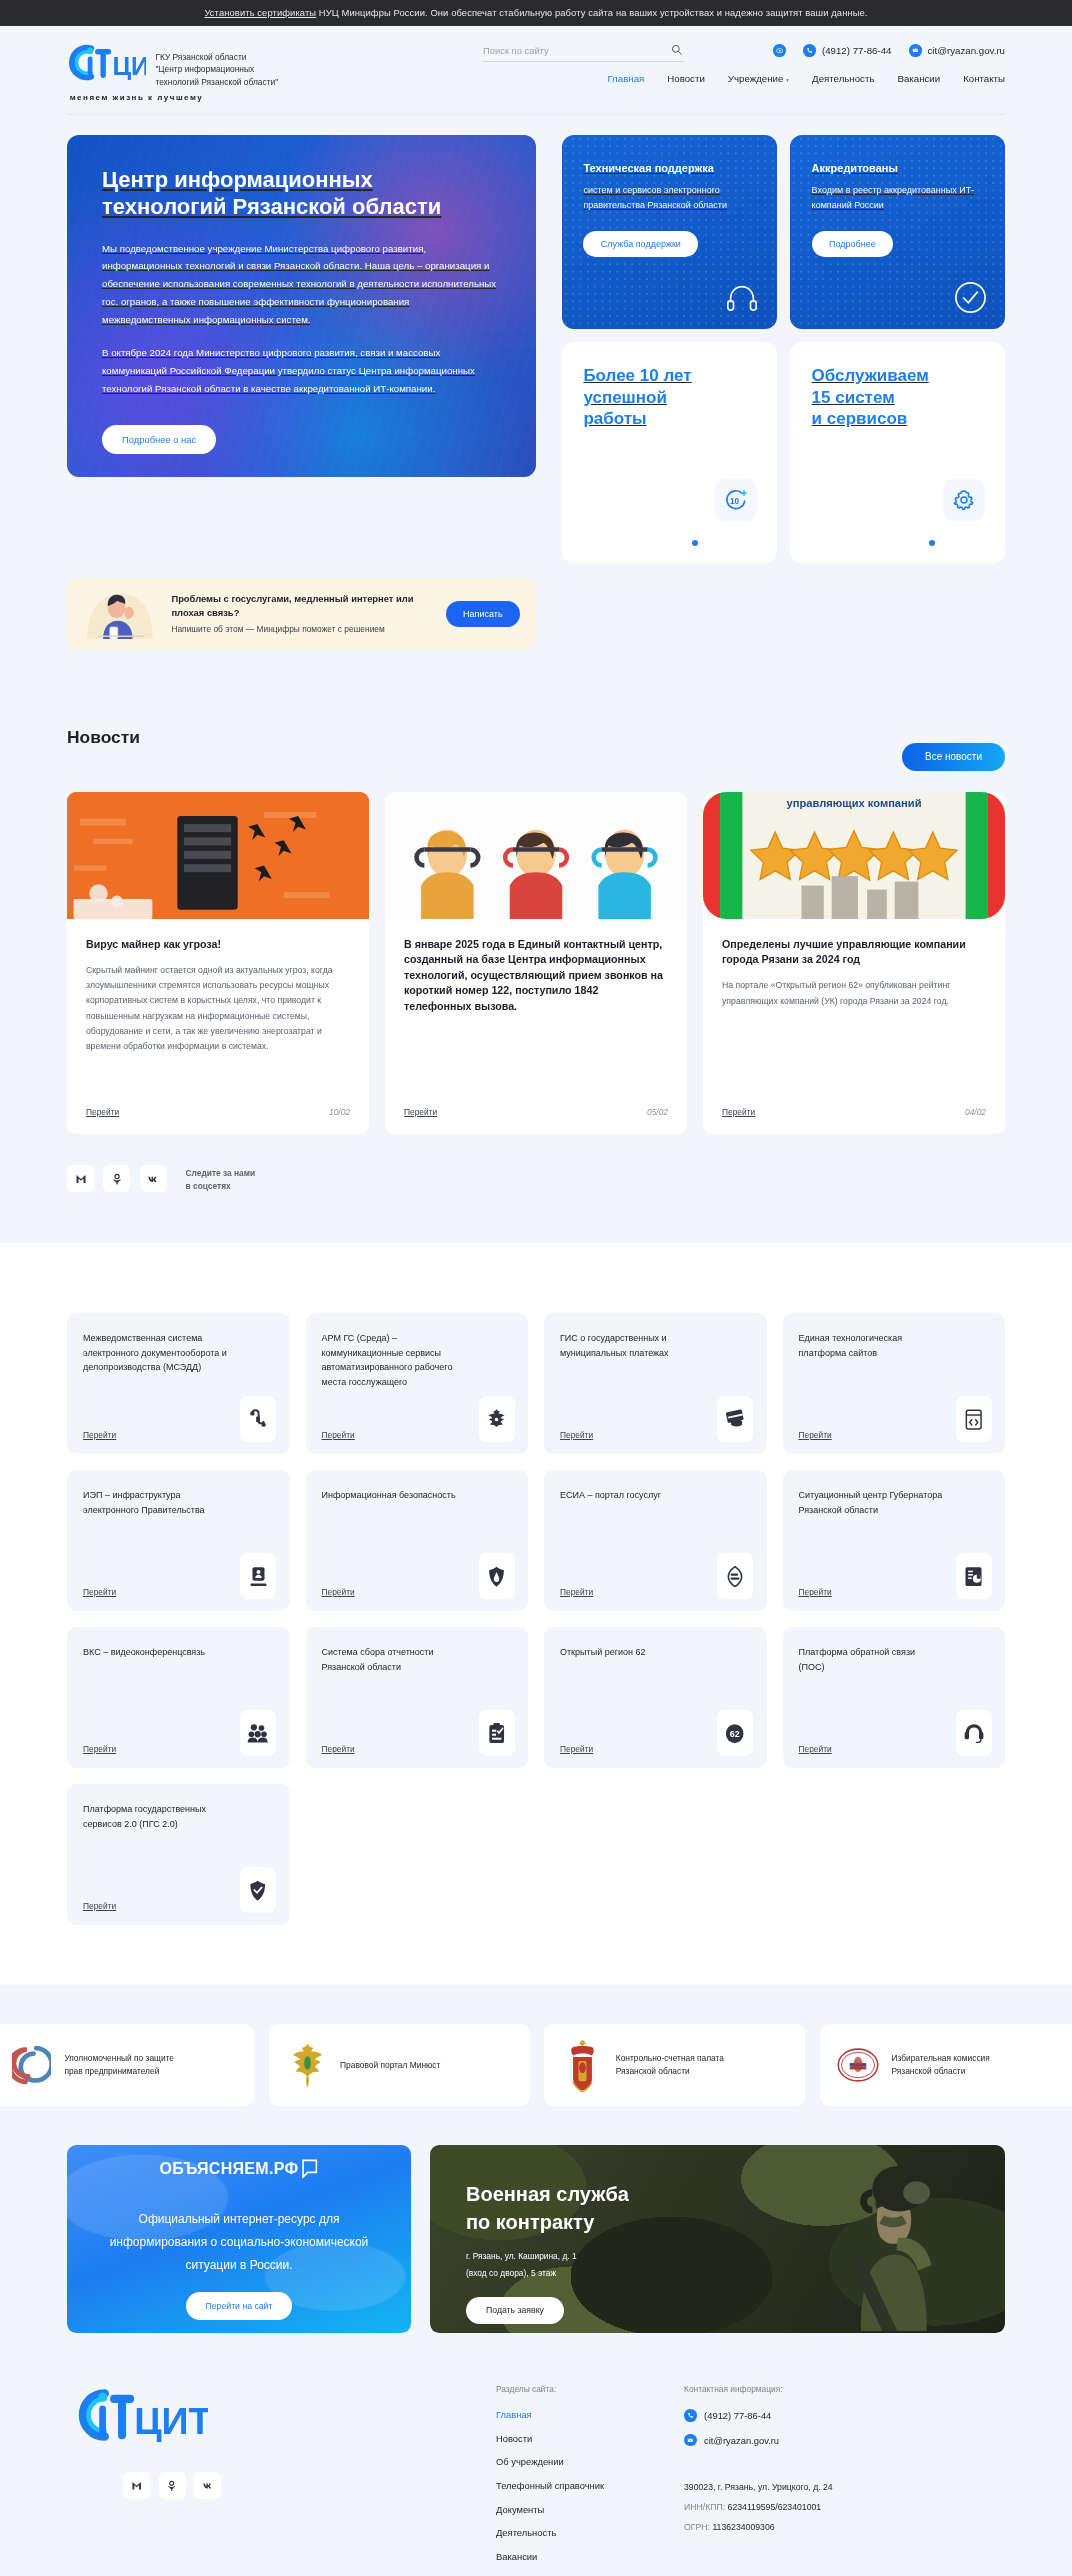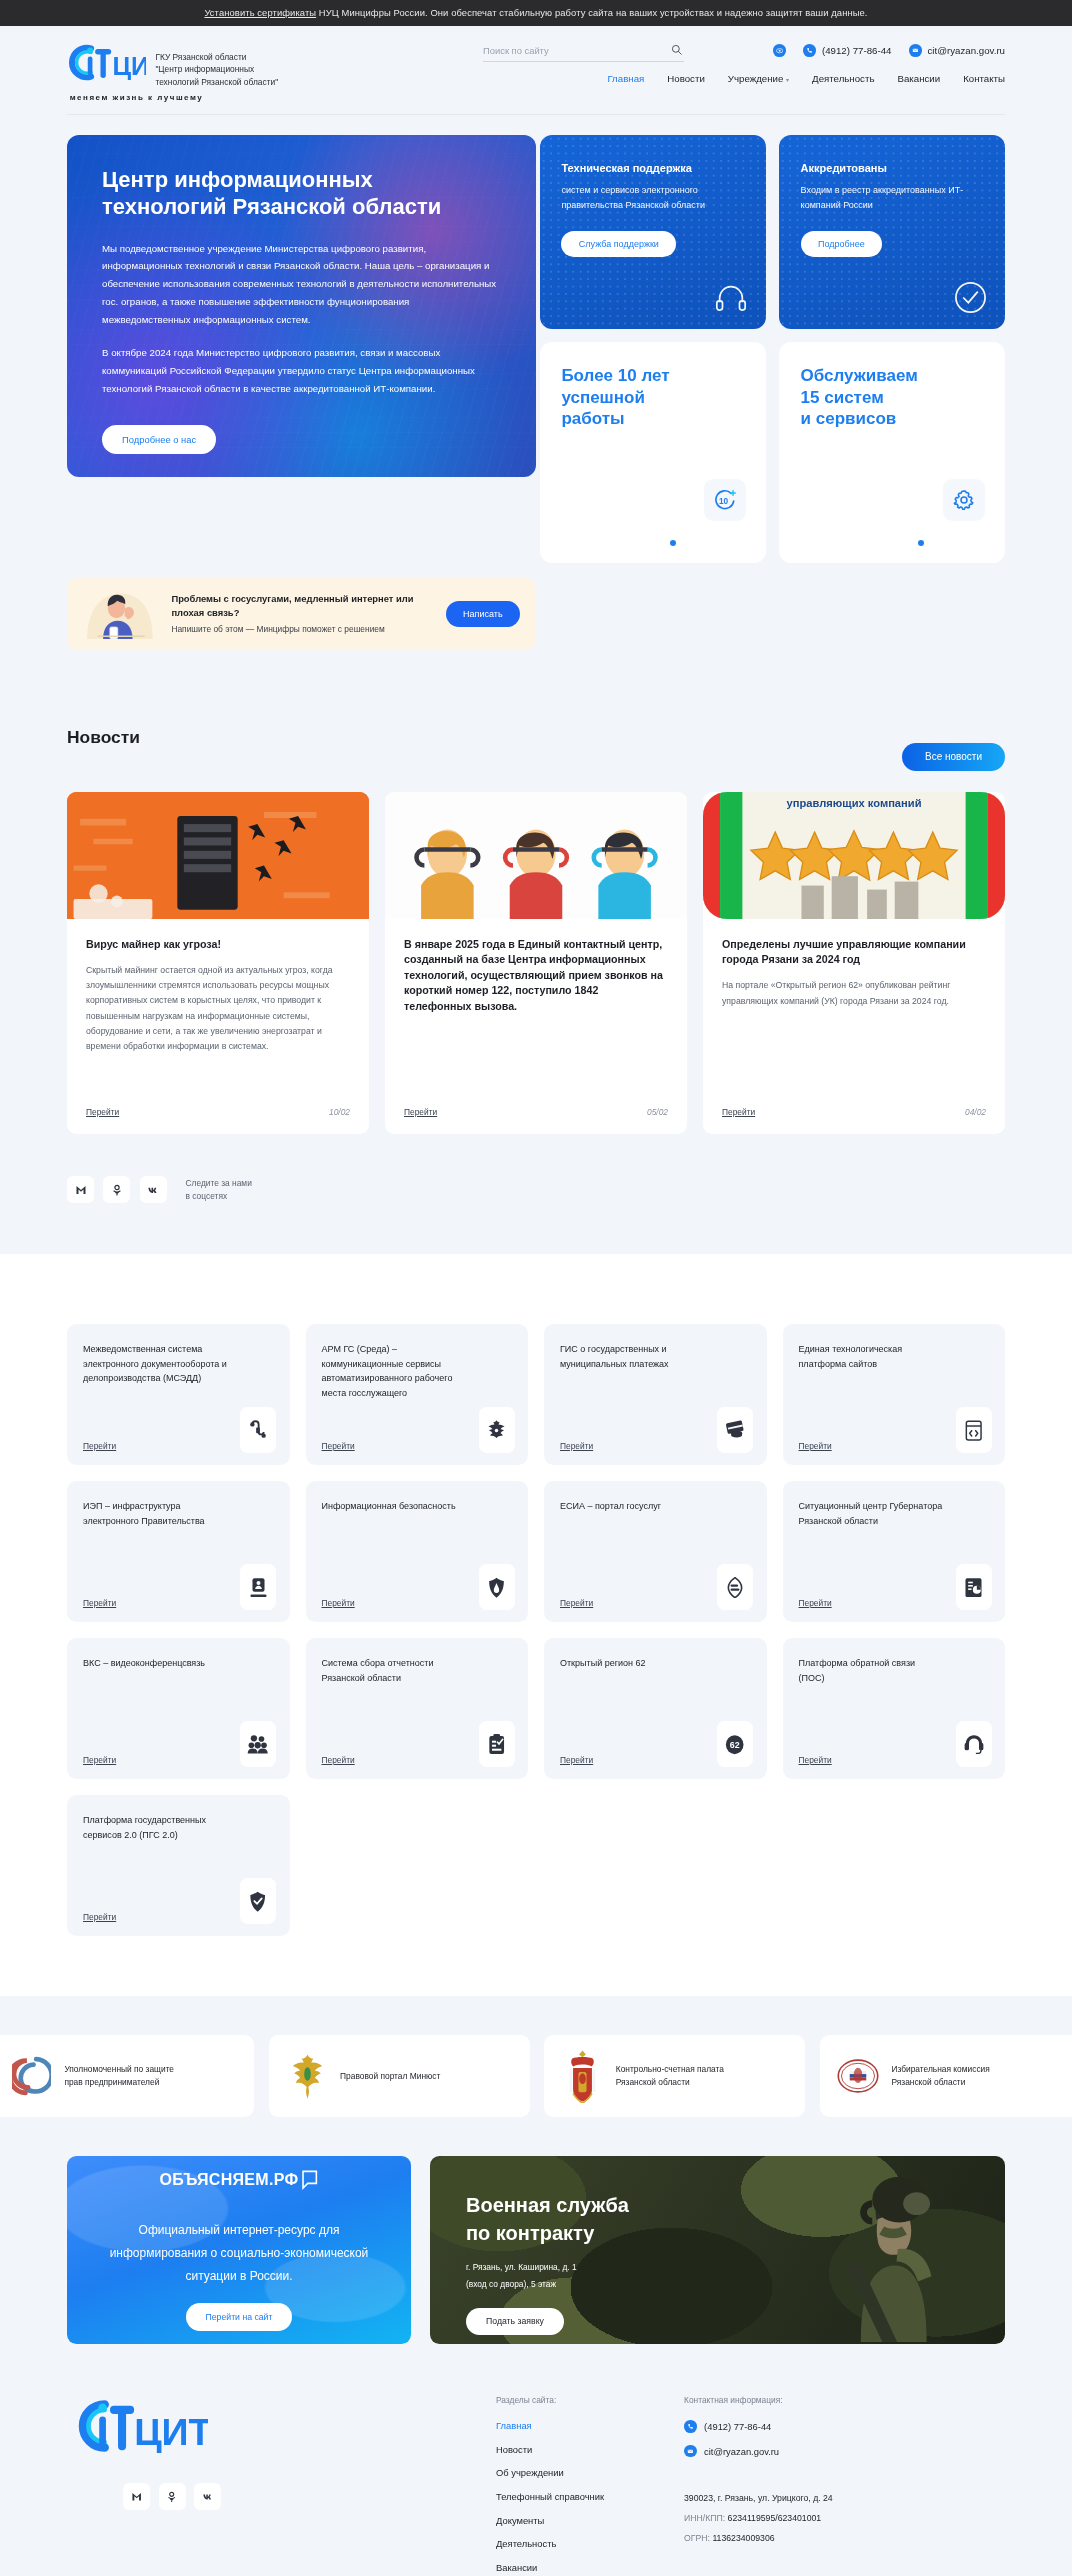--- a/index.html
+++ b/index.html
@@ -54,21 +54,21 @@
     display: flex; align-items: center; justify-content: center; flex: none;
   }
   nav.mainnav { display: flex; gap: 23px; justify-content: flex-end; margin-top: 10.7px; }
   nav.mainnav a {
     font-size: 9.7px; color: #23262b; text-decoration: none; white-space: nowrap;
   }
   nav.mainnav a.active { color: #1d7ef0; }
   .hdr-line { border-bottom: 0.7px solid #e2e7f0; margin-top: 11.4px; }
 
   
-  .hero { display: flex; gap: 4px; margin-top: 20px; }
+  .hero { display: flex; gap: 26px; margin-top: 20px; text-decoration: underline; }
   .hero-main {
     width: 469px; border-radius: 12px; padding: 31px 35px 0 35px;
     color: #fff; position: relative; overflow: hidden; height: 342px;
     background:
       radial-gradient(circle at 78% 28%, rgba(238,70,160,.45), transparent 36%),
       radial-gradient(circle at 18% 72%, rgba(140,60,230,.55), transparent 45%),
       radial-gradient(circle at 62% 88%, rgba(0,200,255,.35), transparent 40%),
       linear-gradient(135deg, #1352c6 0%, #1f5fd4 40%, #2b4fbd 100%);
   }
   .hero-main::after {
@@ -159,21 +159,21 @@
   .news-body { padding: 17.4px 19px 0 19px; flex: 1; }
   .news-h { font-size: 10.7px; font-weight: 600; line-height: 1.45; color: #1c1f25; }
   .news-p { font-size: 8.7px; line-height: 1.75; color: #5b6370; margin-top: 10.7px; }
   .news-foot {
     display: flex; justify-content: space-between; align-items: center;
     padding: 13.4px 19px 17.4px 19px; font-size: 8.4px;
   }
   .news-foot a { color: #3b4250; text-decoration: underline; }
   .news-date { color: #8b929e; font-style: italic; }
 
-  .social-row { display: flex; align-items: center; gap: 9.4px; margin-top: 42px; }
+  .social-row { display: flex; align-items: flex-end; gap: 9.4px; margin-top: 31px; font-weight: bold; }
   .soc {
     width: 27px; height: 27px; border-radius: 6px; background: #fff;
     display: flex; align-items: center; justify-content: center;
   }
   .social-note { font-size: 8.4px; color: #5b6370; line-height: 1.5; margin-left: 9.4px; }
 
   
   .activity-sec { background: #fff; margin-top: 51px; padding: 47px 0 60px 0; }
   .act-grid { display: grid; grid-template-columns: repeat(4, 1fr); gap: 16px; margin-top: 23px; }
   .act-card {

